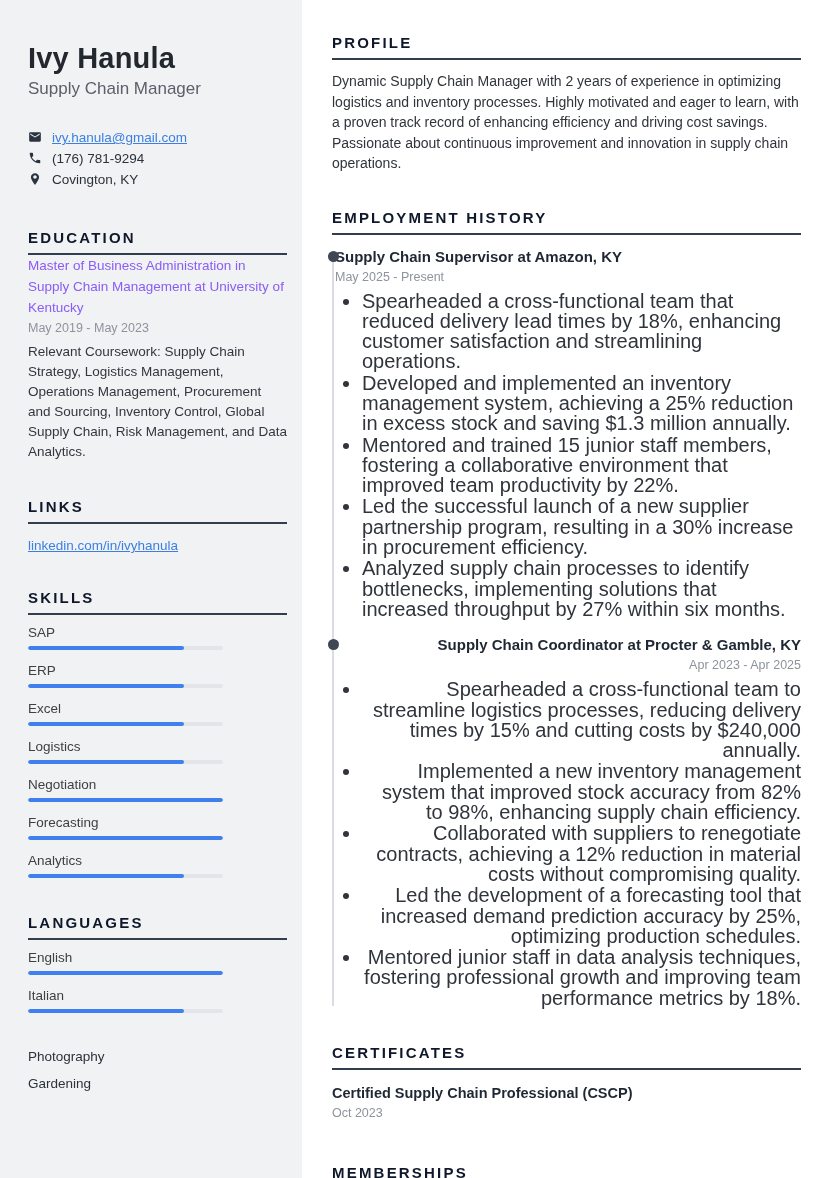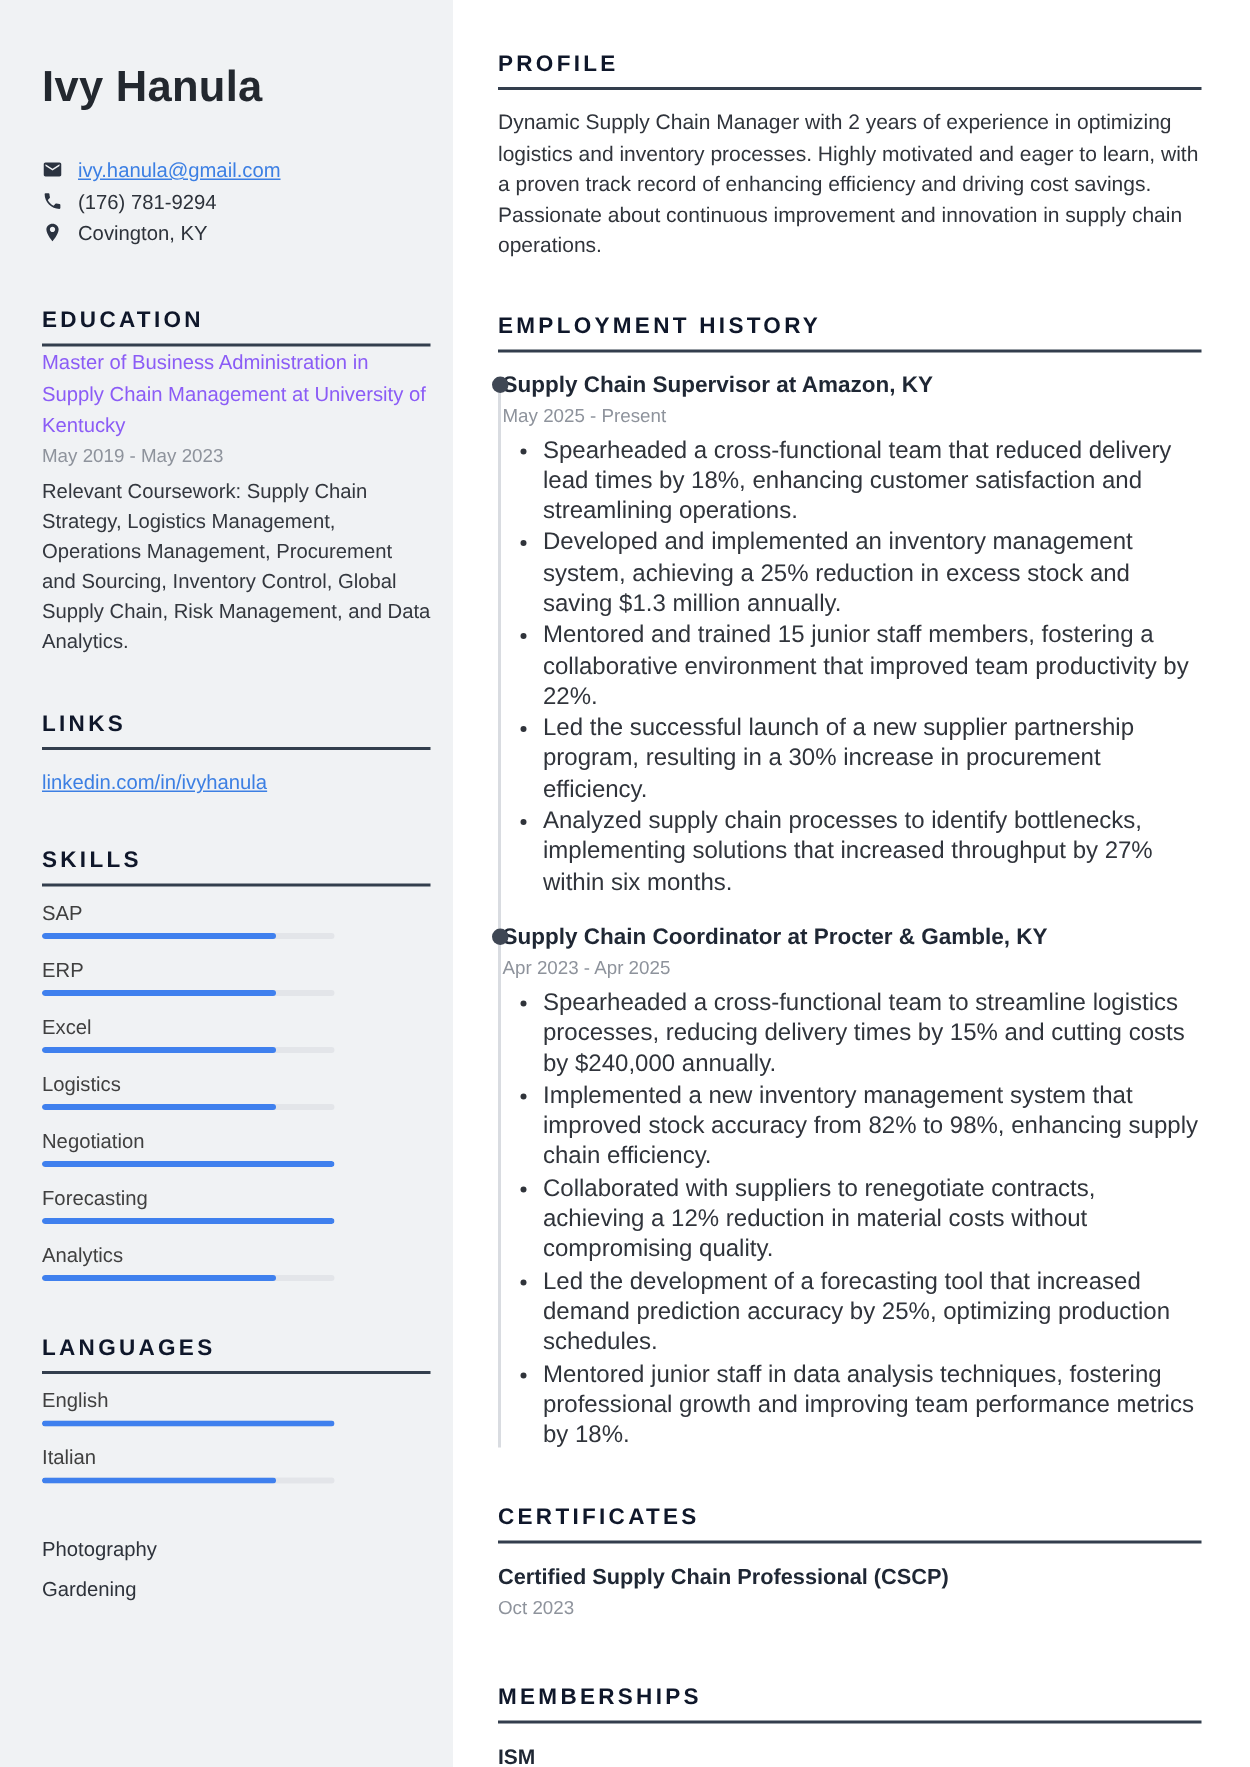--- a/index.html
+++ b/index.html
@@ -45,40 +45,41 @@
   .main { flex:1; padding:34px 32px 30px 30px; }
   .main-section { }
   .profile-text { font-size:14px; line-height:20.5px; margin-top:11px; color:#30343b; }
   .sec-employment { margin-top:35px; }
   .jobs { position:relative; margin-top:12px; }
   .jobs::before {
     content:""; position:absolute; left:0; top:10px; bottom:2px;
     width:2px; background:#d9dce1;
   }
   .job { position:relative; padding-left:3px; margin-bottom:16px; }
-  .job:last-child { margin-bottom:0; }
+  .job:last-child { margin-bottom:0;text-align:right; }
   .timeline-dot {
     position:absolute; left:-4.5px; top:4px;
     width:11px; height:11px; border-radius:50%; background:#3f4754;
   }
   .job-title { font-size:15px; font-weight:700; color:#1f2734; line-height:20px; }
   .job-dates { font-size:12.5px; color:#8e939c; line-height:16px; margin:2px 0 6px; }
   .job ul { list-style:disc; padding-left:27px; }
-  .job li { font-size:16px; line-height:20.3px; color:#30343b; margin-bottom:1px; }
+  .job li { font-size:20px; line-height:20.3px; color:#30343b; margin-bottom:1px; }
   .sec-certificates { margin-top:36px; }
   .cert-item { margin-top:13px; }
   .cert-title { font-size:14.5px; font-weight:700; color:#1f2734; line-height:20px; }
   .sec-memberships { margin-top:42px; }
   .membership-item { margin-top:14px; font-size:14px; font-weight:700; color:#1f2734; }
 </style>
 </head>
 <body>
 
 <aside class="sidebar">
   <h1 class="person-name">Ivy Hanula</h1>
+  <div class="person-title">Supply Chain Manager</div>
 
   <div class="contact">
     <div class="contact-row">
       <svg viewBox="0 0 24 24">
           <path d="M20 4H4c-1.1 0-2 .9-2 2v12c0 1.1.9 2 2 2h16c1.1 0 2-.9 2-2V6c0-1.1-.9-2-2-2zm0 4-8 5-8-5V6l8 5 8-5v2z"></path>
         </svg>
       <a class="link">ivy.hanula@gmail.com</a>
     </div>
     <div class="contact-row">
       <svg viewBox="0 0 24 24">

